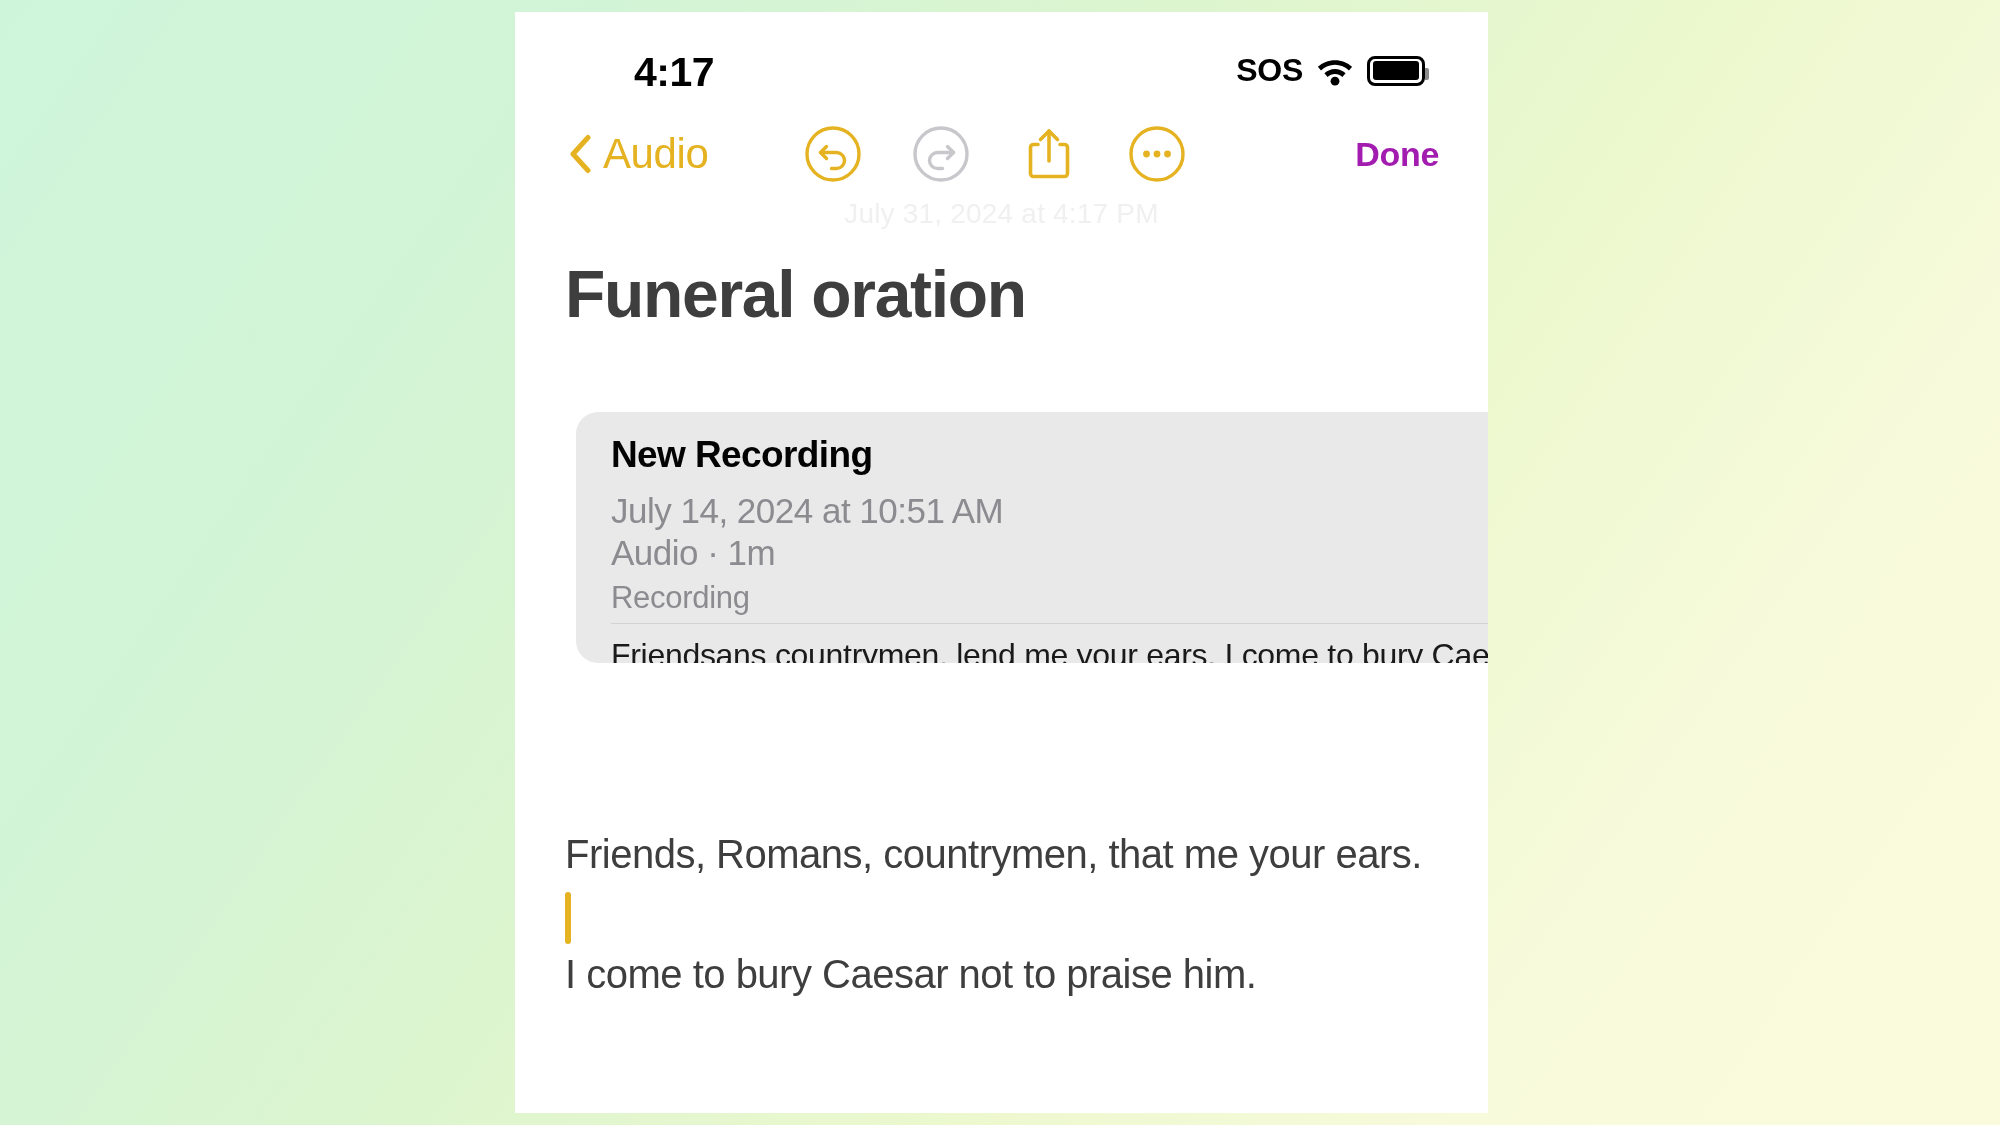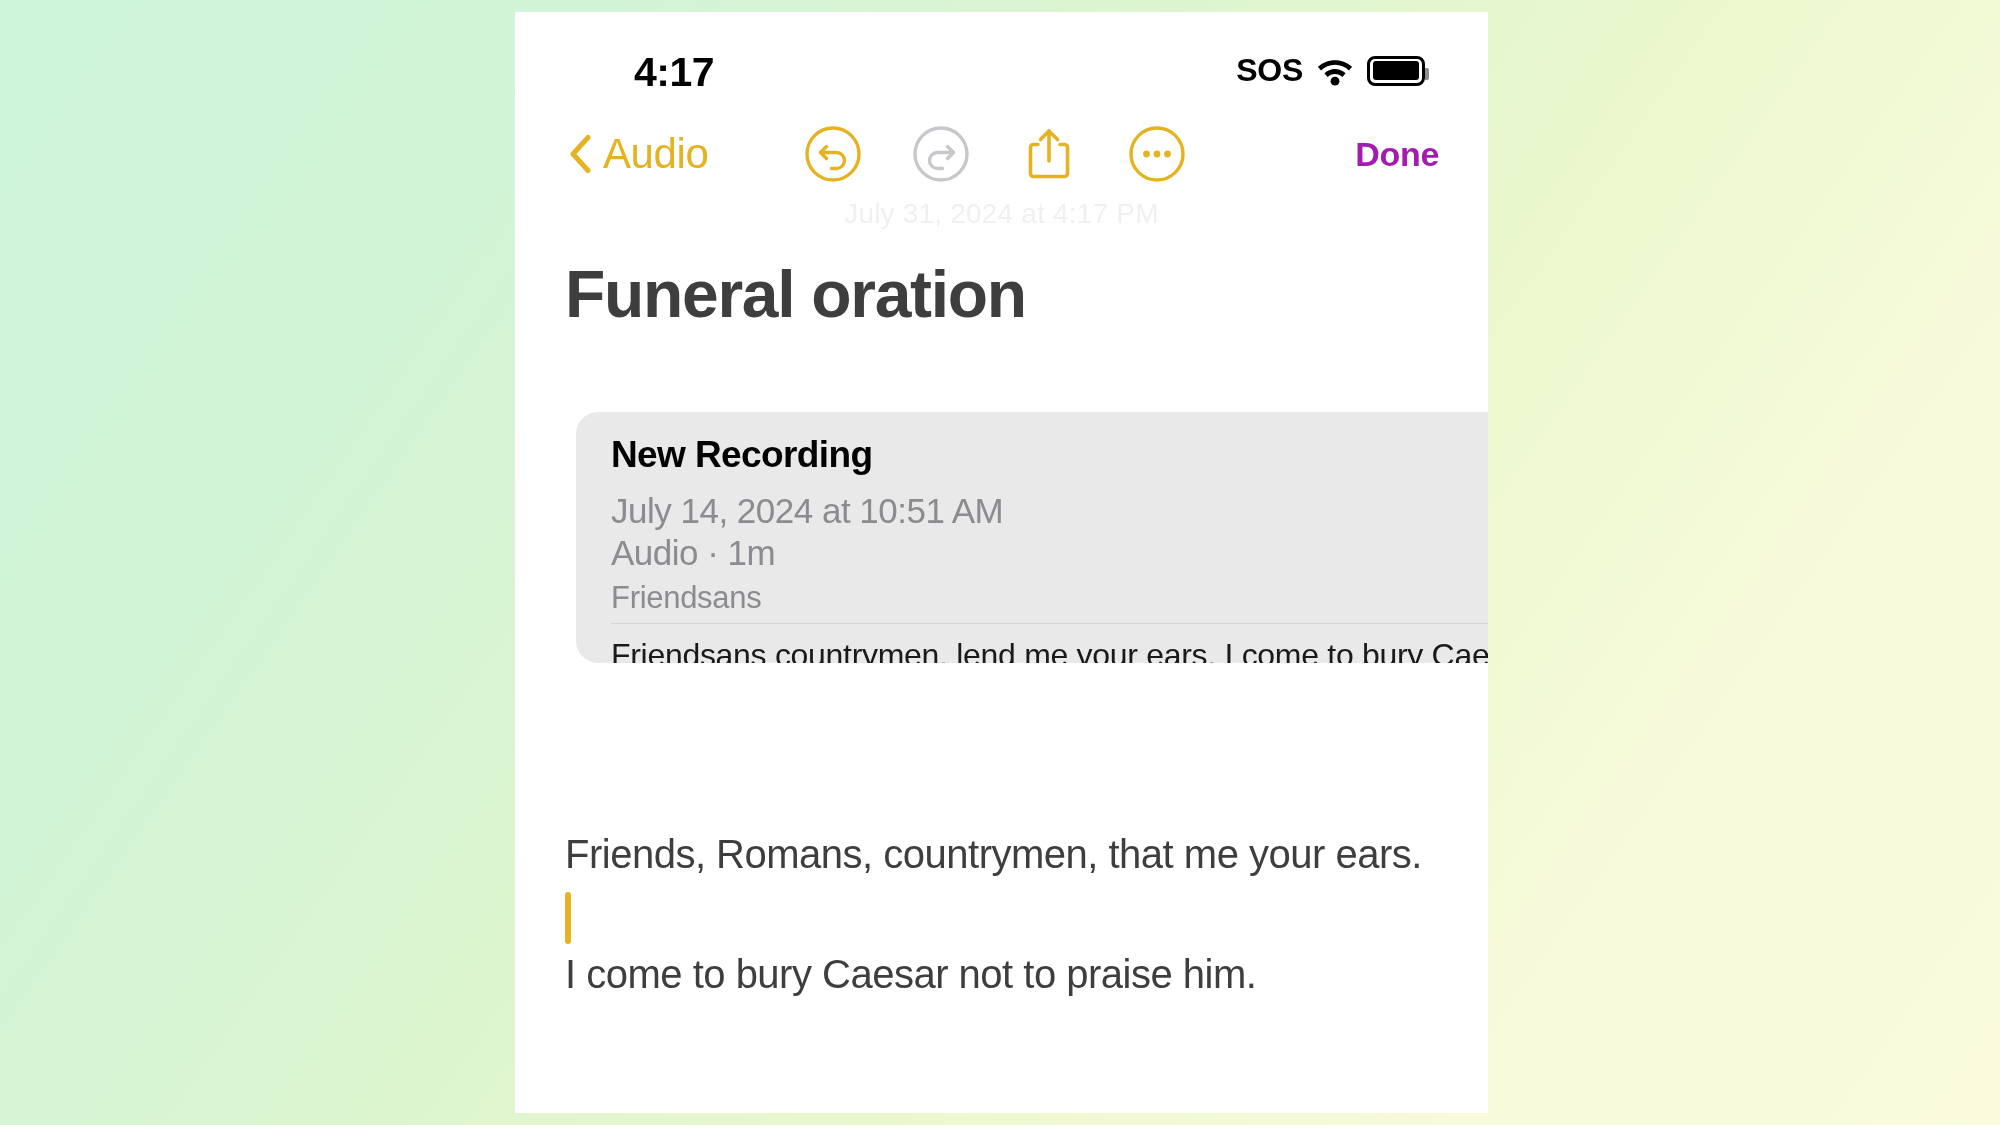--- a/index.html
+++ b/index.html
@@ -328,21 +328,21 @@
     <div class="nav-done">Done</div>
   </div>
 
   <div class="note-title">Funeral oration</div>
 
   <div class="rec-card">
     <div class="rec-title">New Recording</div>
     <div class="rec-date">July 14, 2024 at 10:51 AM</div>
     <div class="rec-meta">Audio · 1m</div>
 
-    <div class="transcript-label">Friendsans</div>
+    <div class="transcript-label">Recording</div>
     <div class="transcript-divider"></div>
     <div class="transcript-text">Friendsans countrymen, lend me your ears. I come to bury Caesar not to praise him. The evil that me…</div>
   </div>
 
   <div class="note-text">
     <p class="note-para">Friends, Romans, countrymen, that me your ears.</p>
     <div class="caret-line">
       <span class="caret"></span>
     </div>
     <p class="note-para">I come to bury Caesar not to praise him.</p>

